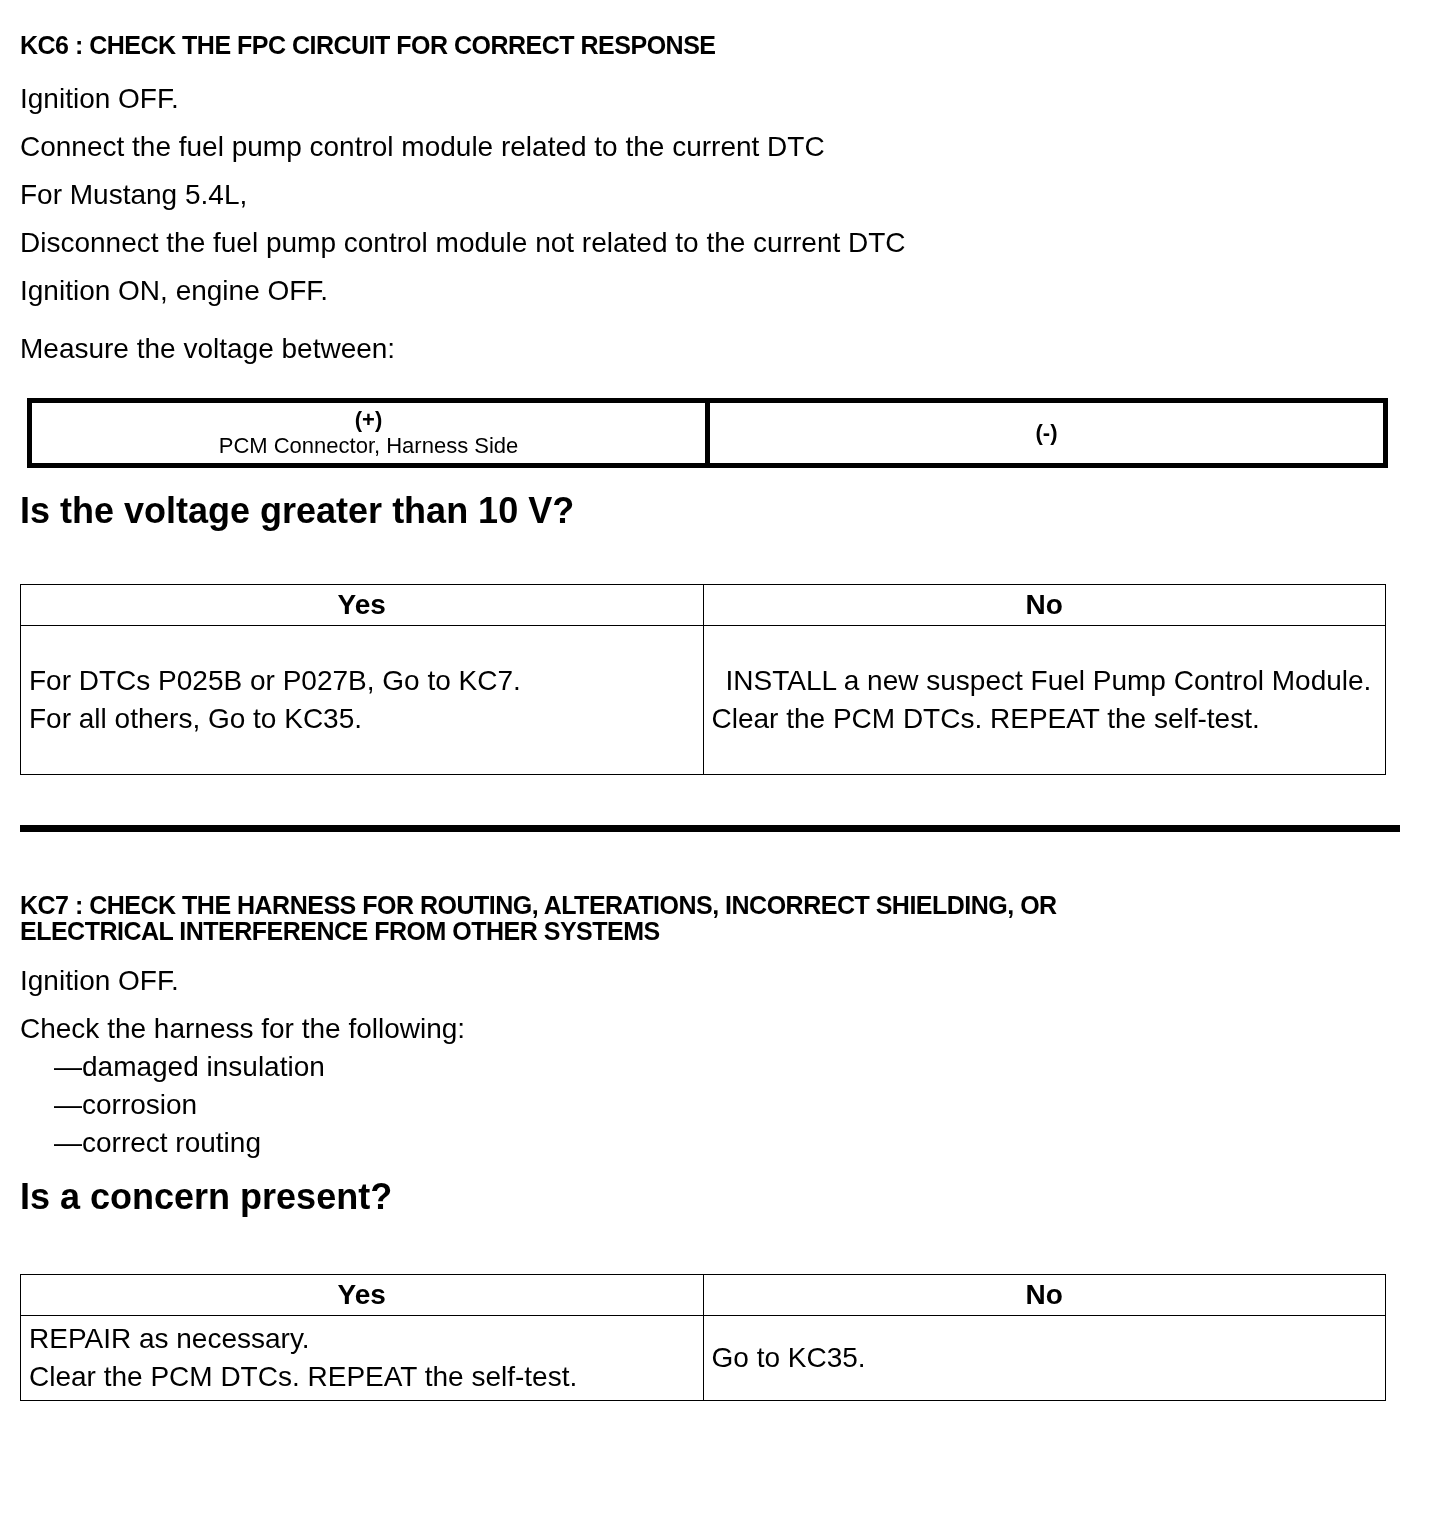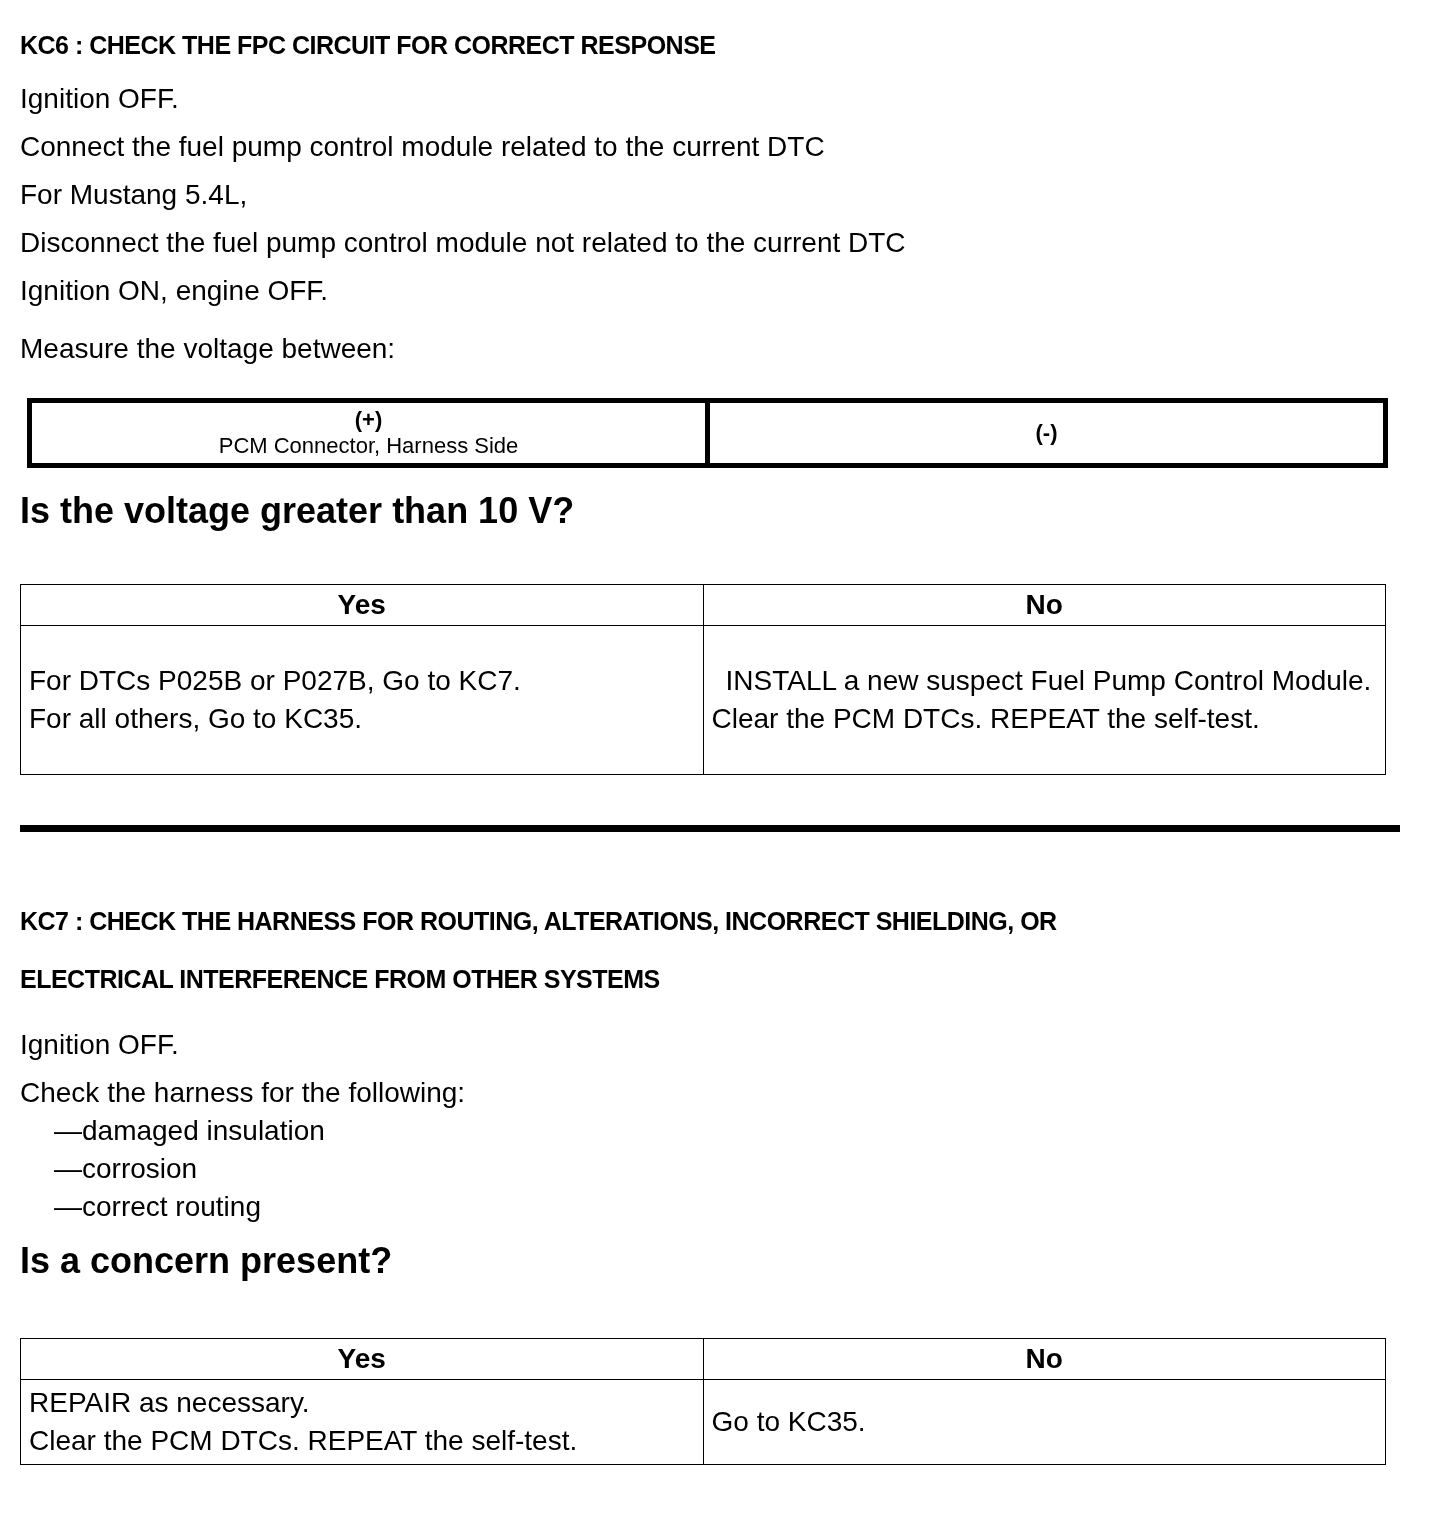--- a/index.html
+++ b/index.html
@@ -9,21 +9,21 @@
     box-sizing: border-box;
     padding: 30px 20px 30px 20px;
     font-family: "Liberation Sans", "DejaVu Sans", sans-serif;
     color: #000;
     -webkit-font-smoothing: none;
   }
 
   .proc-heading {
     font-size: 25px;
     font-weight: bold;
-    line-height: 58px;
+    line-height: 26px;
     letter-spacing: -0.5px;
     margin: 0 0 20px 0;
     max-width: 1150px;
   }
   .proc-heading.first { line-height: 30px; margin-bottom: 22px; }
 
   p.step {
     font-size: 28px;
     line-height: 34px;
     margin: 0 0 14px 0;

